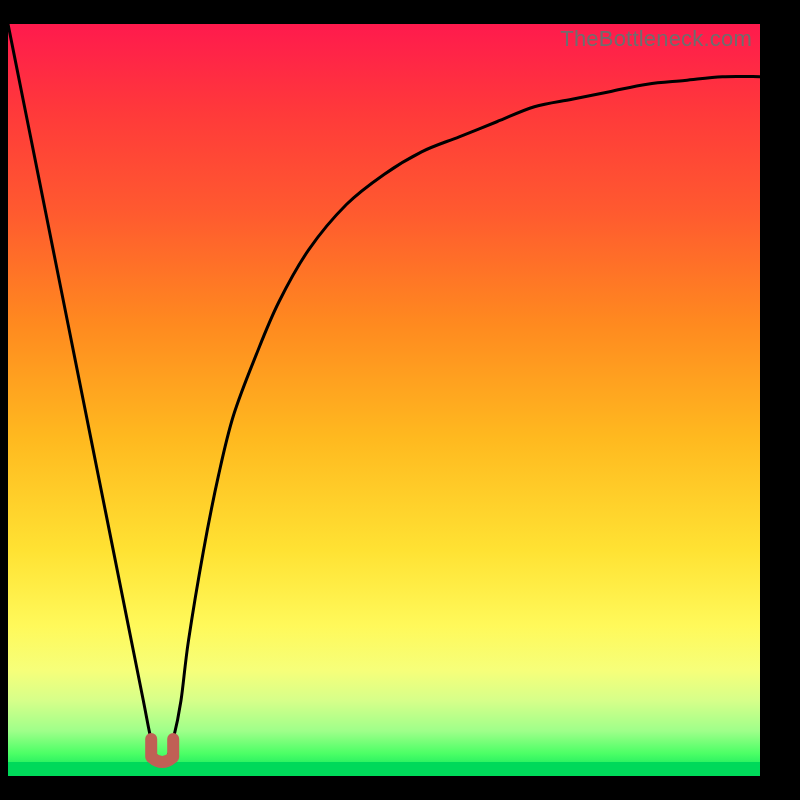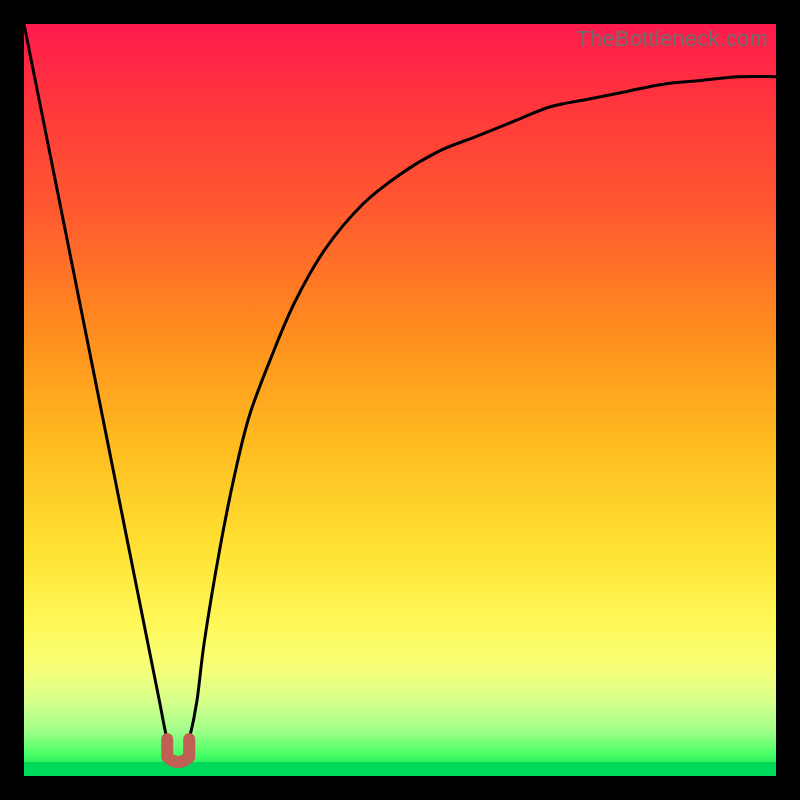--- a/index.html
+++ b/index.html
@@ -6,21 +6,21 @@
     margin: 0;
     padding: 0;
     width: 800px;
     height: 800px;
     background: #000;
     font-family: Arial, Helvetica, sans-serif;
     overflow: hidden;
   }
   .frame {
     position: absolute;
-    left: 24px;
+    left: 8px;
     top: 24px;
     width: 752px;
     height: 752px;
     background: #e5e5e5;
   }
   .plot-area {
     position: absolute;
     left: 0;
     top: 0;
     width: 752px;

